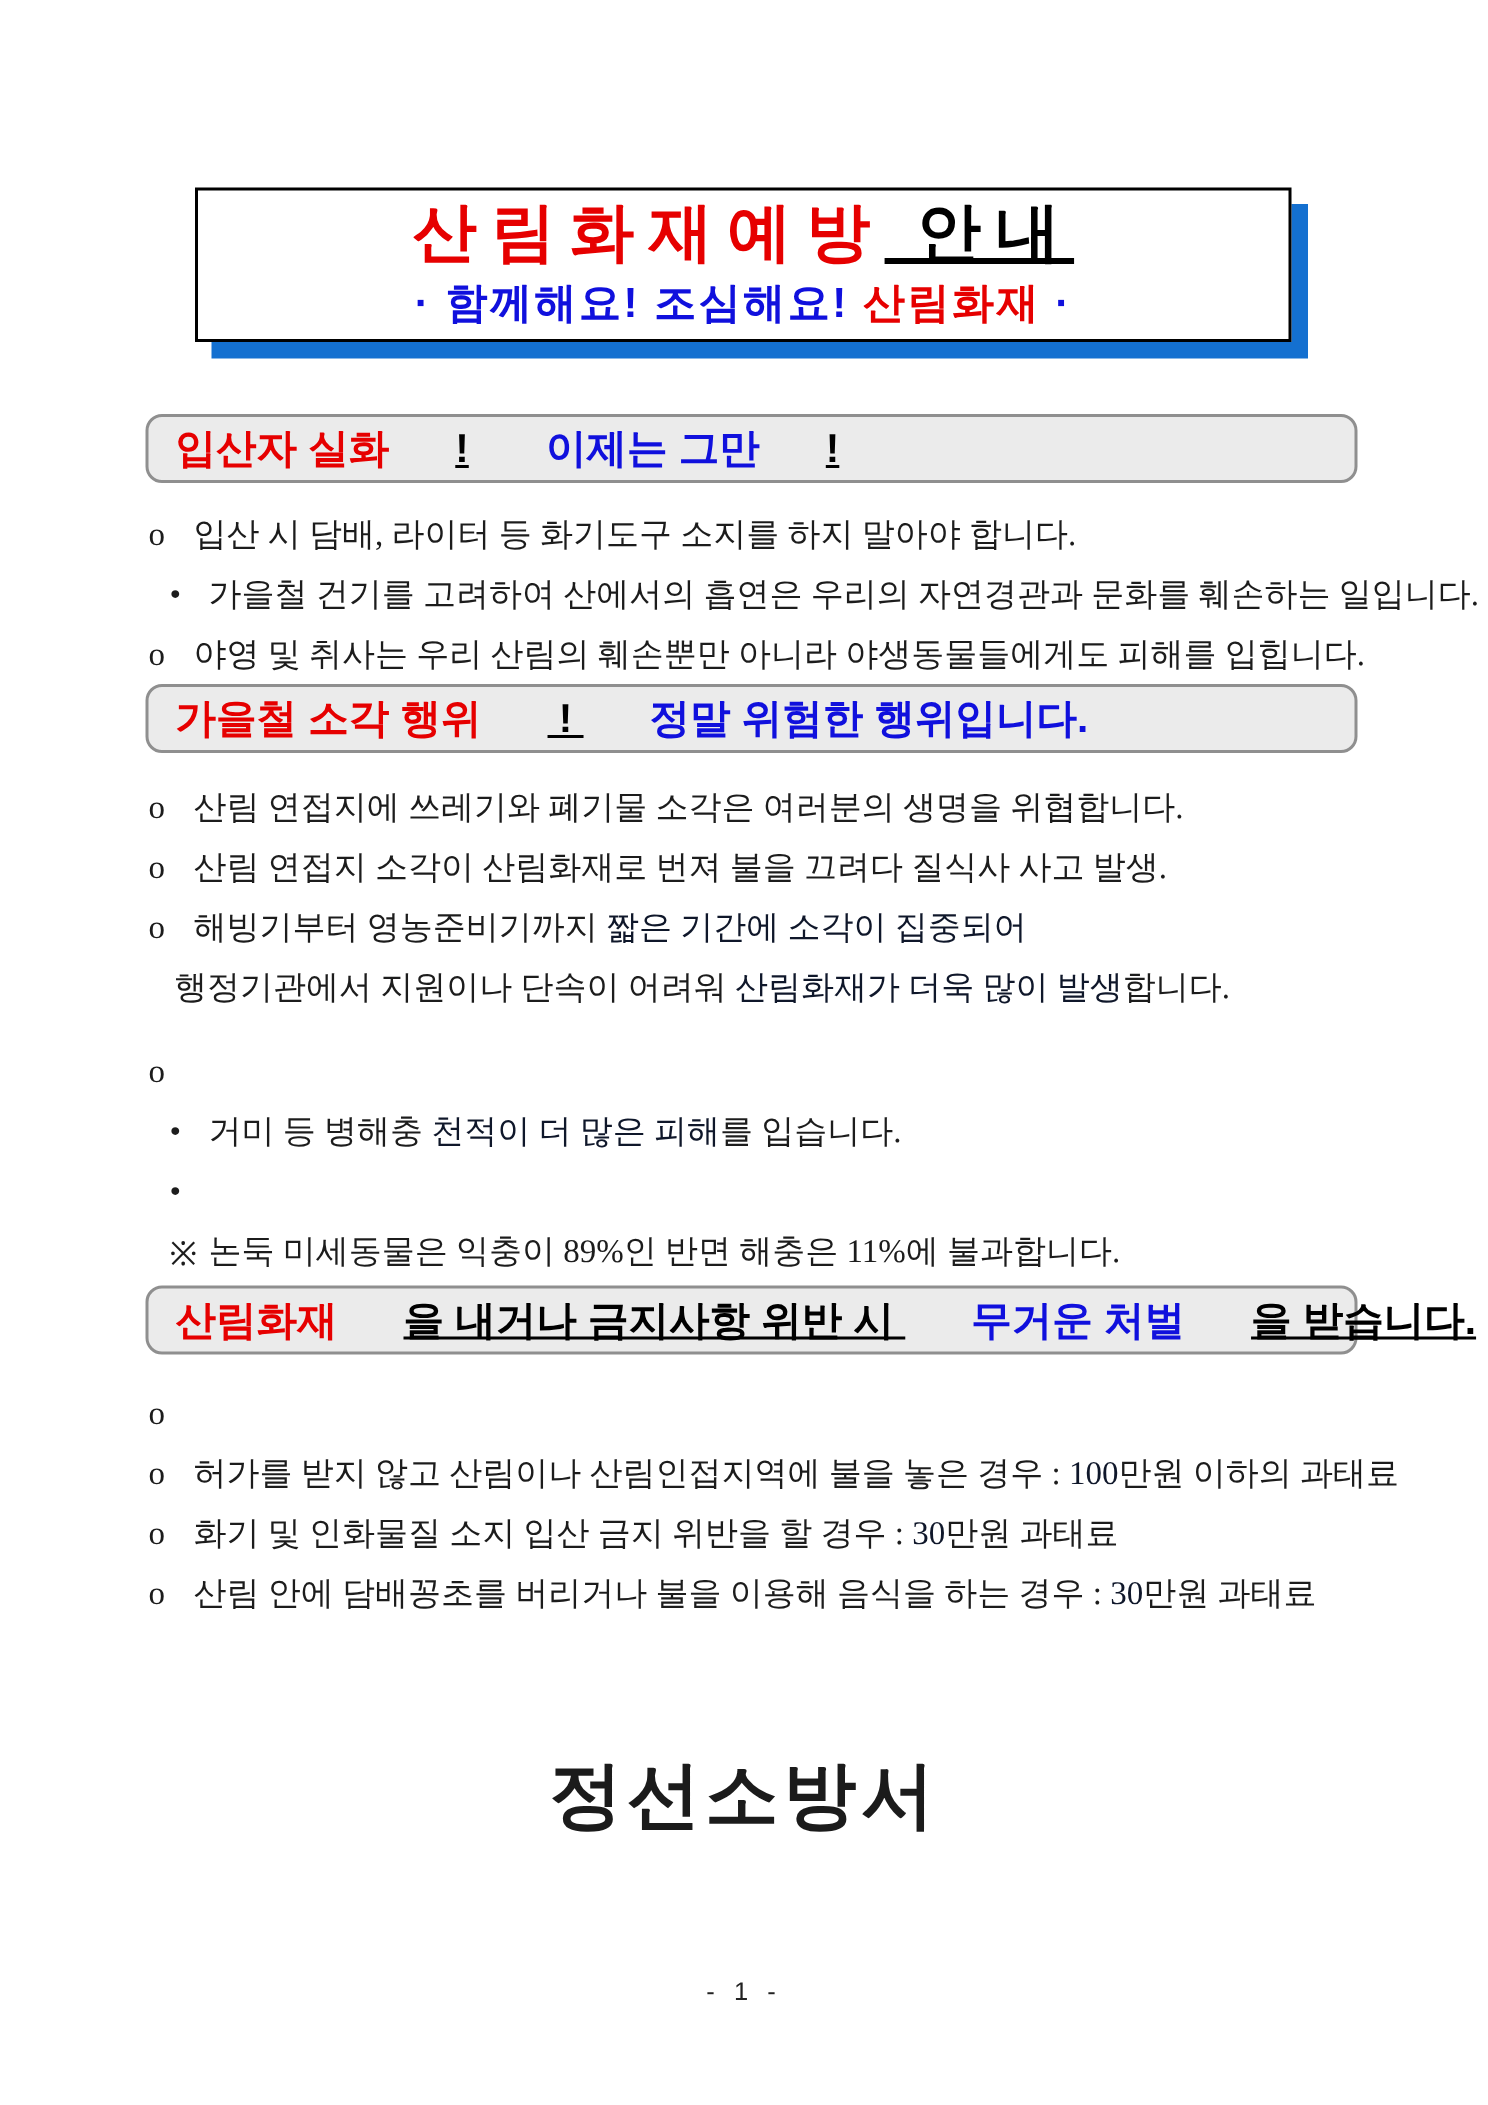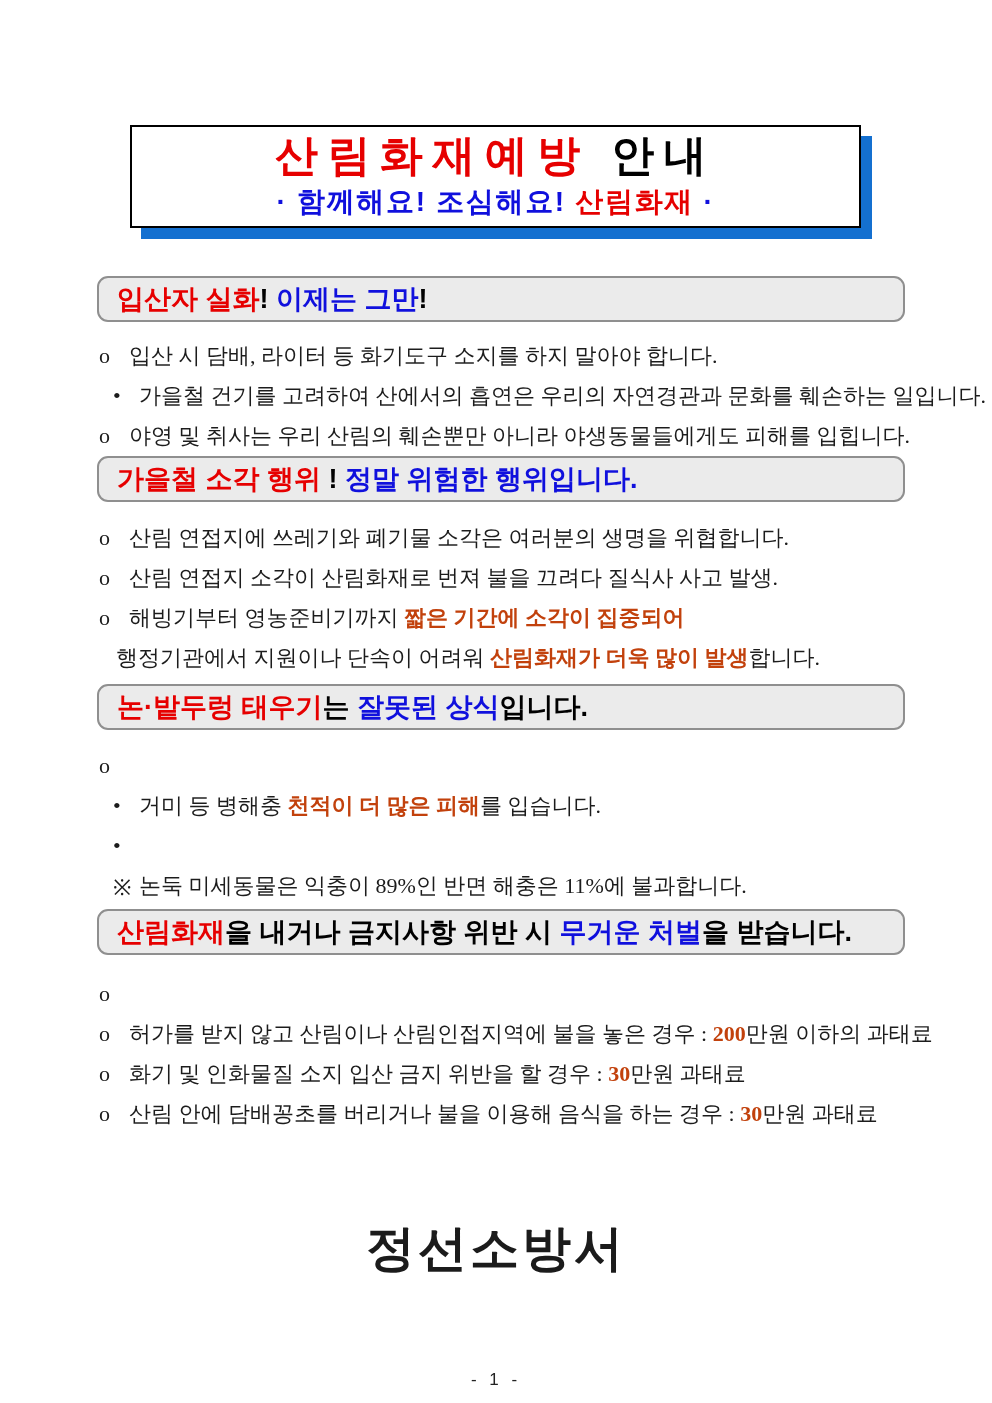--- a/index.html
+++ b/index.html
@@ -25,21 +25,21 @@
   }
   .banner-title{font-size:43px;font-weight:800;letter-spacing:0.22em;white-space:pre;line-height:1.1;}
   .banner-sub{font-size:28px;font-weight:700;letter-spacing:0.06em;white-space:pre;margin-top:4px;}
 
   
   .section-heading{
     margin-left:97px;width:808px;height:46px;
     background:var(--headbg);border:2px solid var(--headborder);border-radius:11px;
     display:flex;align-items:center;padding-left:18px;
     font-family:"Liberation Sans","DejaVu Sans",sans-serif;
-    font-size:27px;font-weight:800;white-space:pre;line-height:1;
+    font-size:27px;font-weight:800;white-space:pre;line-height:1;gap:44px;
   }
   .mt-h1{margin-top:48px;}
   .mt-h2{margin-top:0px;}
   .mt-h3{margin-top:6px;}
   .mt-h4{margin-top:3px;}
 
   
   .body-block{margin-left:99px;margin-right:10px;}
   .bb-1{margin-top:14px;margin-bottom:0;}
   .bb-2{margin-top:16px;}
@@ -49,22 +49,22 @@
   .marker{display:inline-block;width:30px;flex:0 0 30px;}
   .body-line.indent{padding-left:14px;}
   .body-line.indent .marker{width:26px;flex-basis:26px;}
   .body-line.cont{padding-left:17px;}
   .body-line.cont .marker{width:0;flex-basis:0;}
   .line-text{white-space:pre;}
 
   
   .c-r{color:var(--red);}
   .c-b{color:var(--blue);}
-  .c-k{color:#000;}
-  .bd{font-weight:bold;color:#c2410c;}
+  .c-k{color:#000;text-decoration:underline;}
+  .bd{font-weight:normal;color:#0f172a;}
 
   
   .org-name{
     margin-top:82px;text-align:center;
     font-family:"Liberation Sans","DejaVu Sans",sans-serif;
     font-size:49px;font-weight:900;letter-spacing:3px;color:#1b1b1b;
   }
   .page-number{
     margin-top:88px;text-align:center;
     font-size:17px;letter-spacing:4px;color:#222;
@@ -110,21 +110,20 @@
     <div class="body-line">
       <span class="marker">o</span>
       <span class="line-text"><span>해빙기부터 영농준비기까지 </span><span class="bd">짧은 기간에 소각이 집중되어</span></span>
     </div>
     <div class="body-line cont">
       <span class="marker"></span>
       <span class="line-text"><span>행정기관에서 지원이나 단속이 어려워 </span><span class="bd">산림화재가 더욱 많이 발생</span><span>합니다.</span></span>
     </div>
   </div>
 
-  <div class="section-heading mt-h3"><span class="c-r">논·밭두렁 태우기</span><span class="c-k">는 </span><span class="c-b">잘못된 상식</span><span class="c-k">입니다.</span></div>
   <div class="body-block bb-3">
     <div class="body-line">
       <span class="marker">o</span>
     </div>
     <div class="body-line indent">
       <span class="marker">•</span>
       <span class="line-text"><span>거미 등 병해충 </span><span class="bd">천적이 더 많은 피해</span><span>를 입습니다.</span></span>
     </div>
     <div class="body-line indent">
       <span class="marker">•</span>
@@ -135,21 +134,21 @@
     </div>
   </div>
 
   <div class="section-heading mt-h4"><span class="c-r">산림화재</span><span class="c-k">을 내거나 금지사항 위반 시 </span><span class="c-b">무거운 처벌</span><span class="c-k">을 받습니다.</span></div>
   <div class="body-block bb-4">
     <div class="body-line">
       <span class="marker">o</span>
     </div>
     <div class="body-line">
       <span class="marker">o</span>
-      <span class="line-text"><span>허가를 받지 않고 산림이나 산림인접지역에 불을 놓은 경우 : </span><span class="bd">200</span><span>만원 이하의 과태료</span></span>
+      <span class="line-text"><span>허가를 받지 않고 산림이나 산림인접지역에 불을 놓은 경우 : </span><span class="bd">100</span><span>만원 이하의 과태료</span></span>
     </div>
     <div class="body-line">
       <span class="marker">o</span>
       <span class="line-text"><span>화기 및 인화물질 소지 입산 금지 위반을 할 경우 : </span><span class="bd">30</span><span>만원 과태료</span></span>
     </div>
     <div class="body-line">
       <span class="marker">o</span>
       <span class="line-text"><span>산림 안에 담배꽁초를 버리거나 불을 이용해 음식을 하는 경우 : </span><span class="bd">30</span><span>만원 과태료</span></span>
     </div>
   </div>

